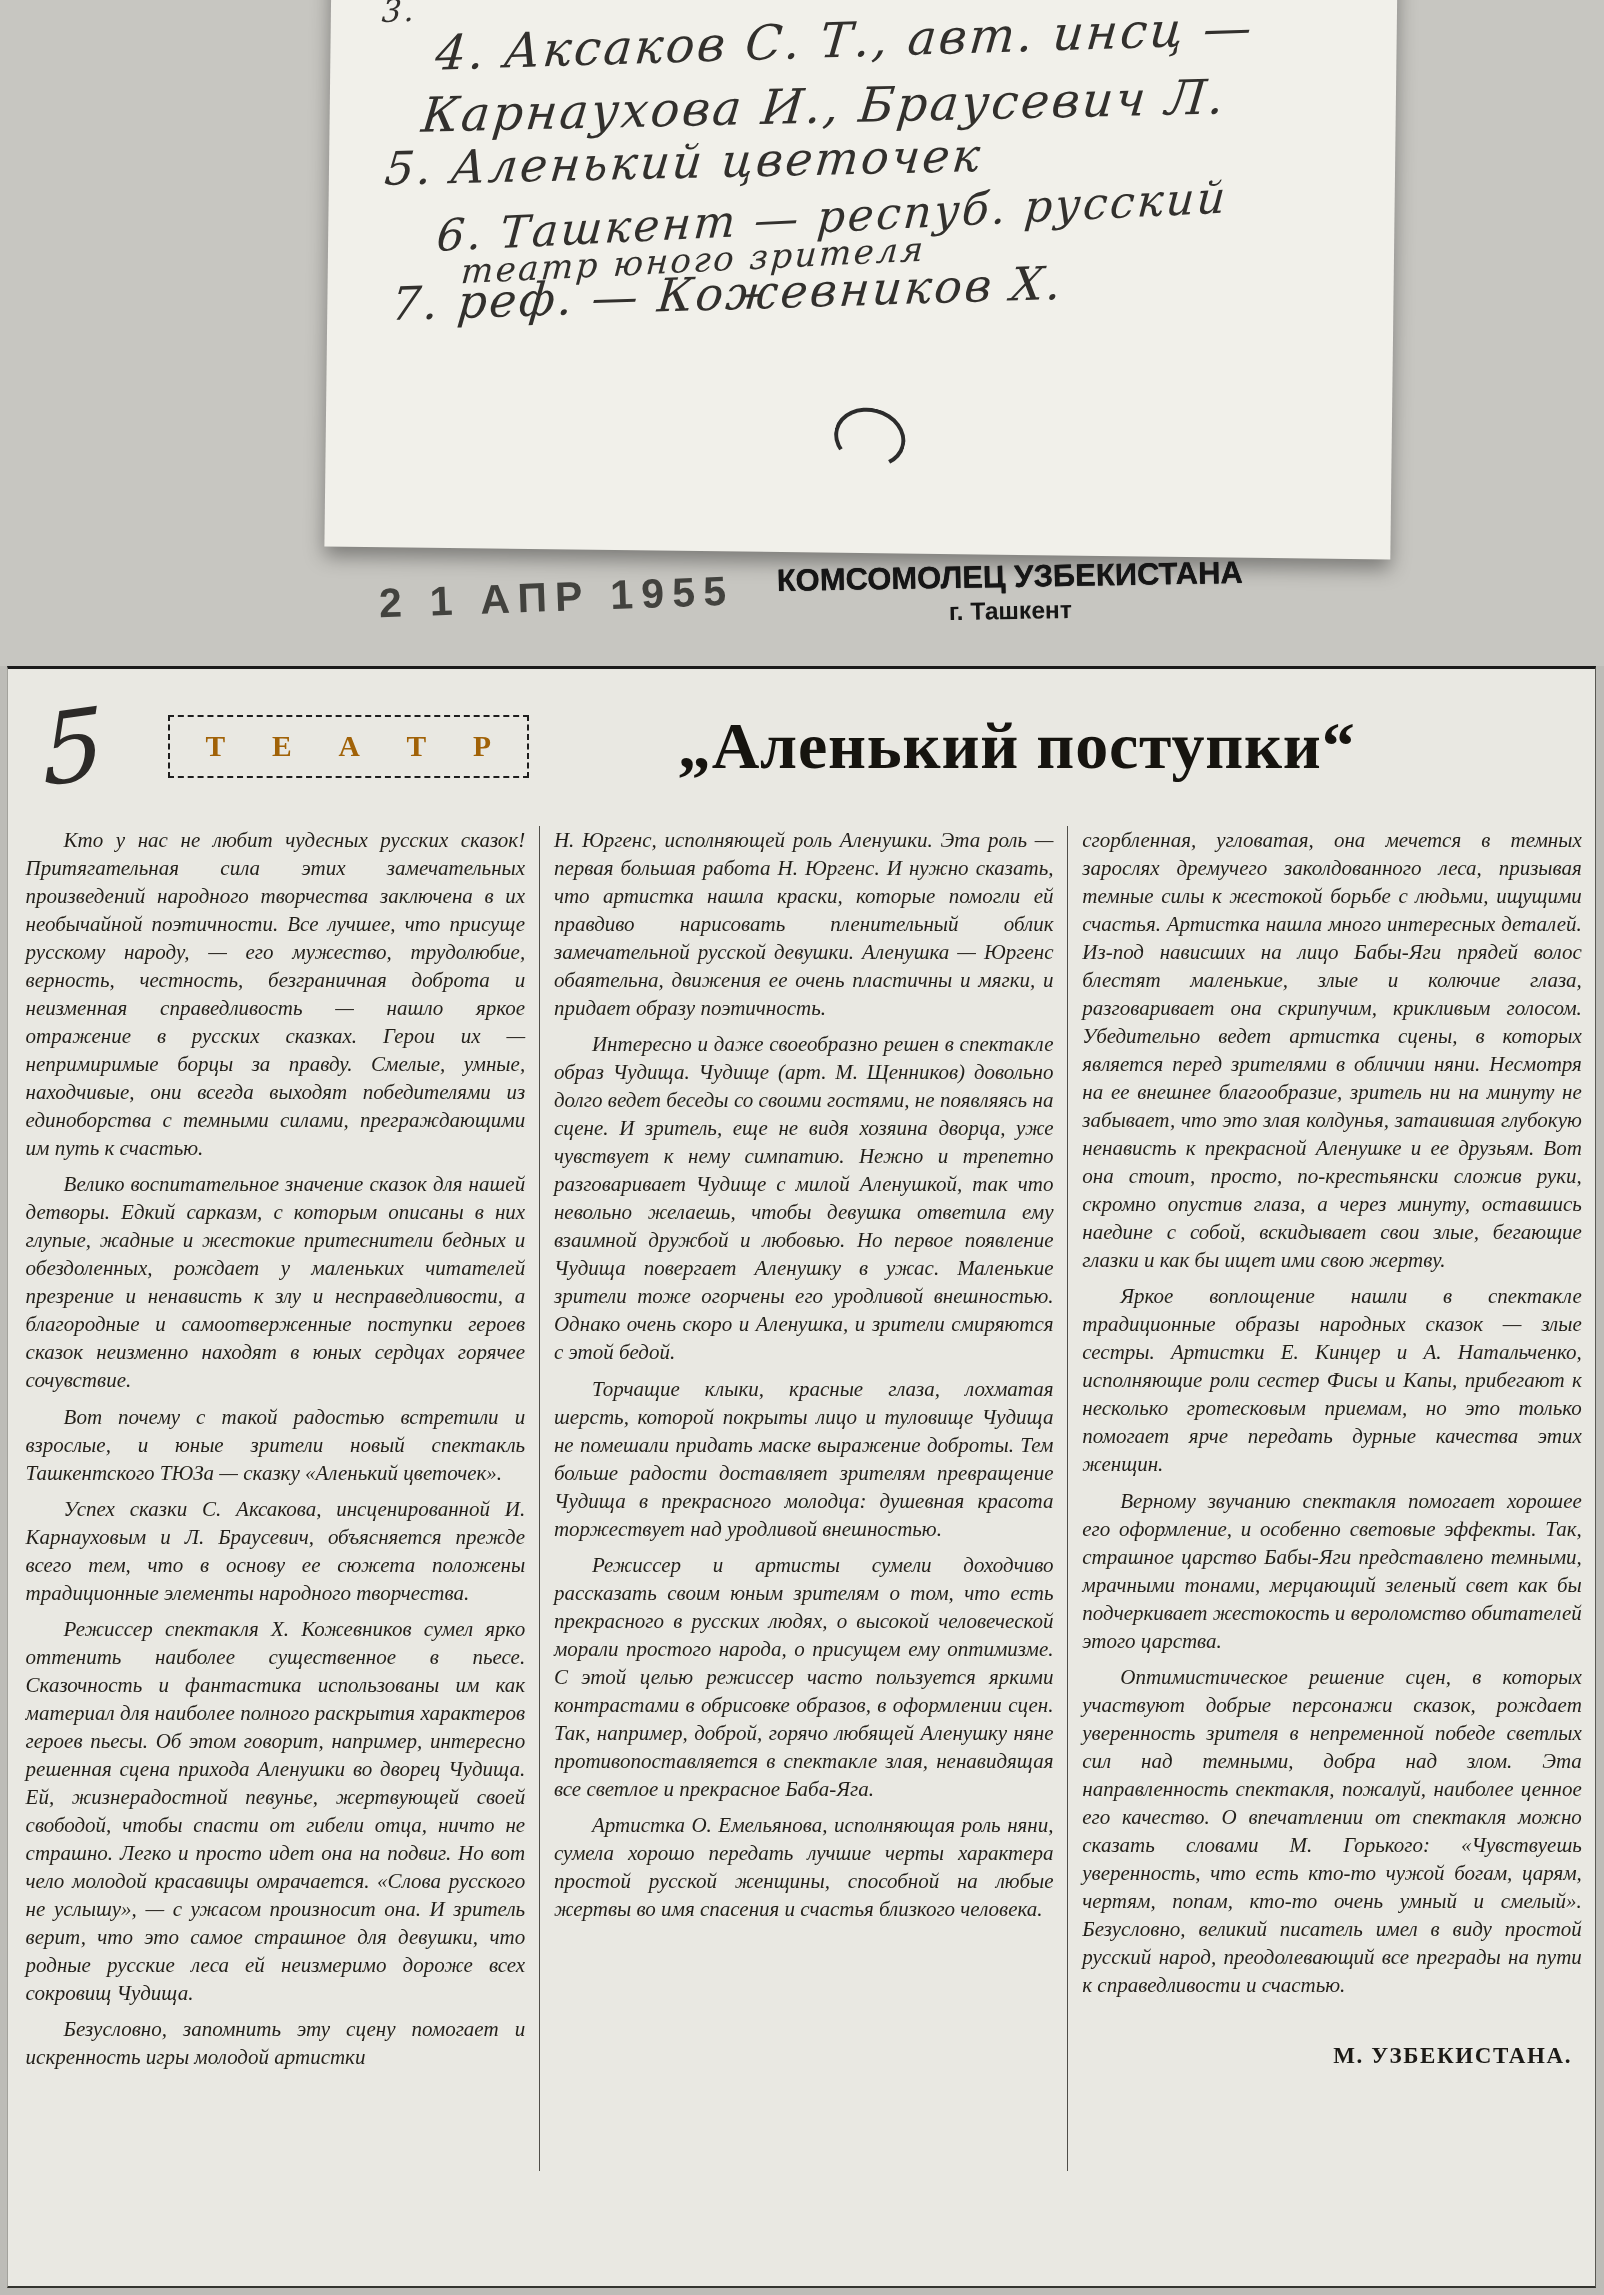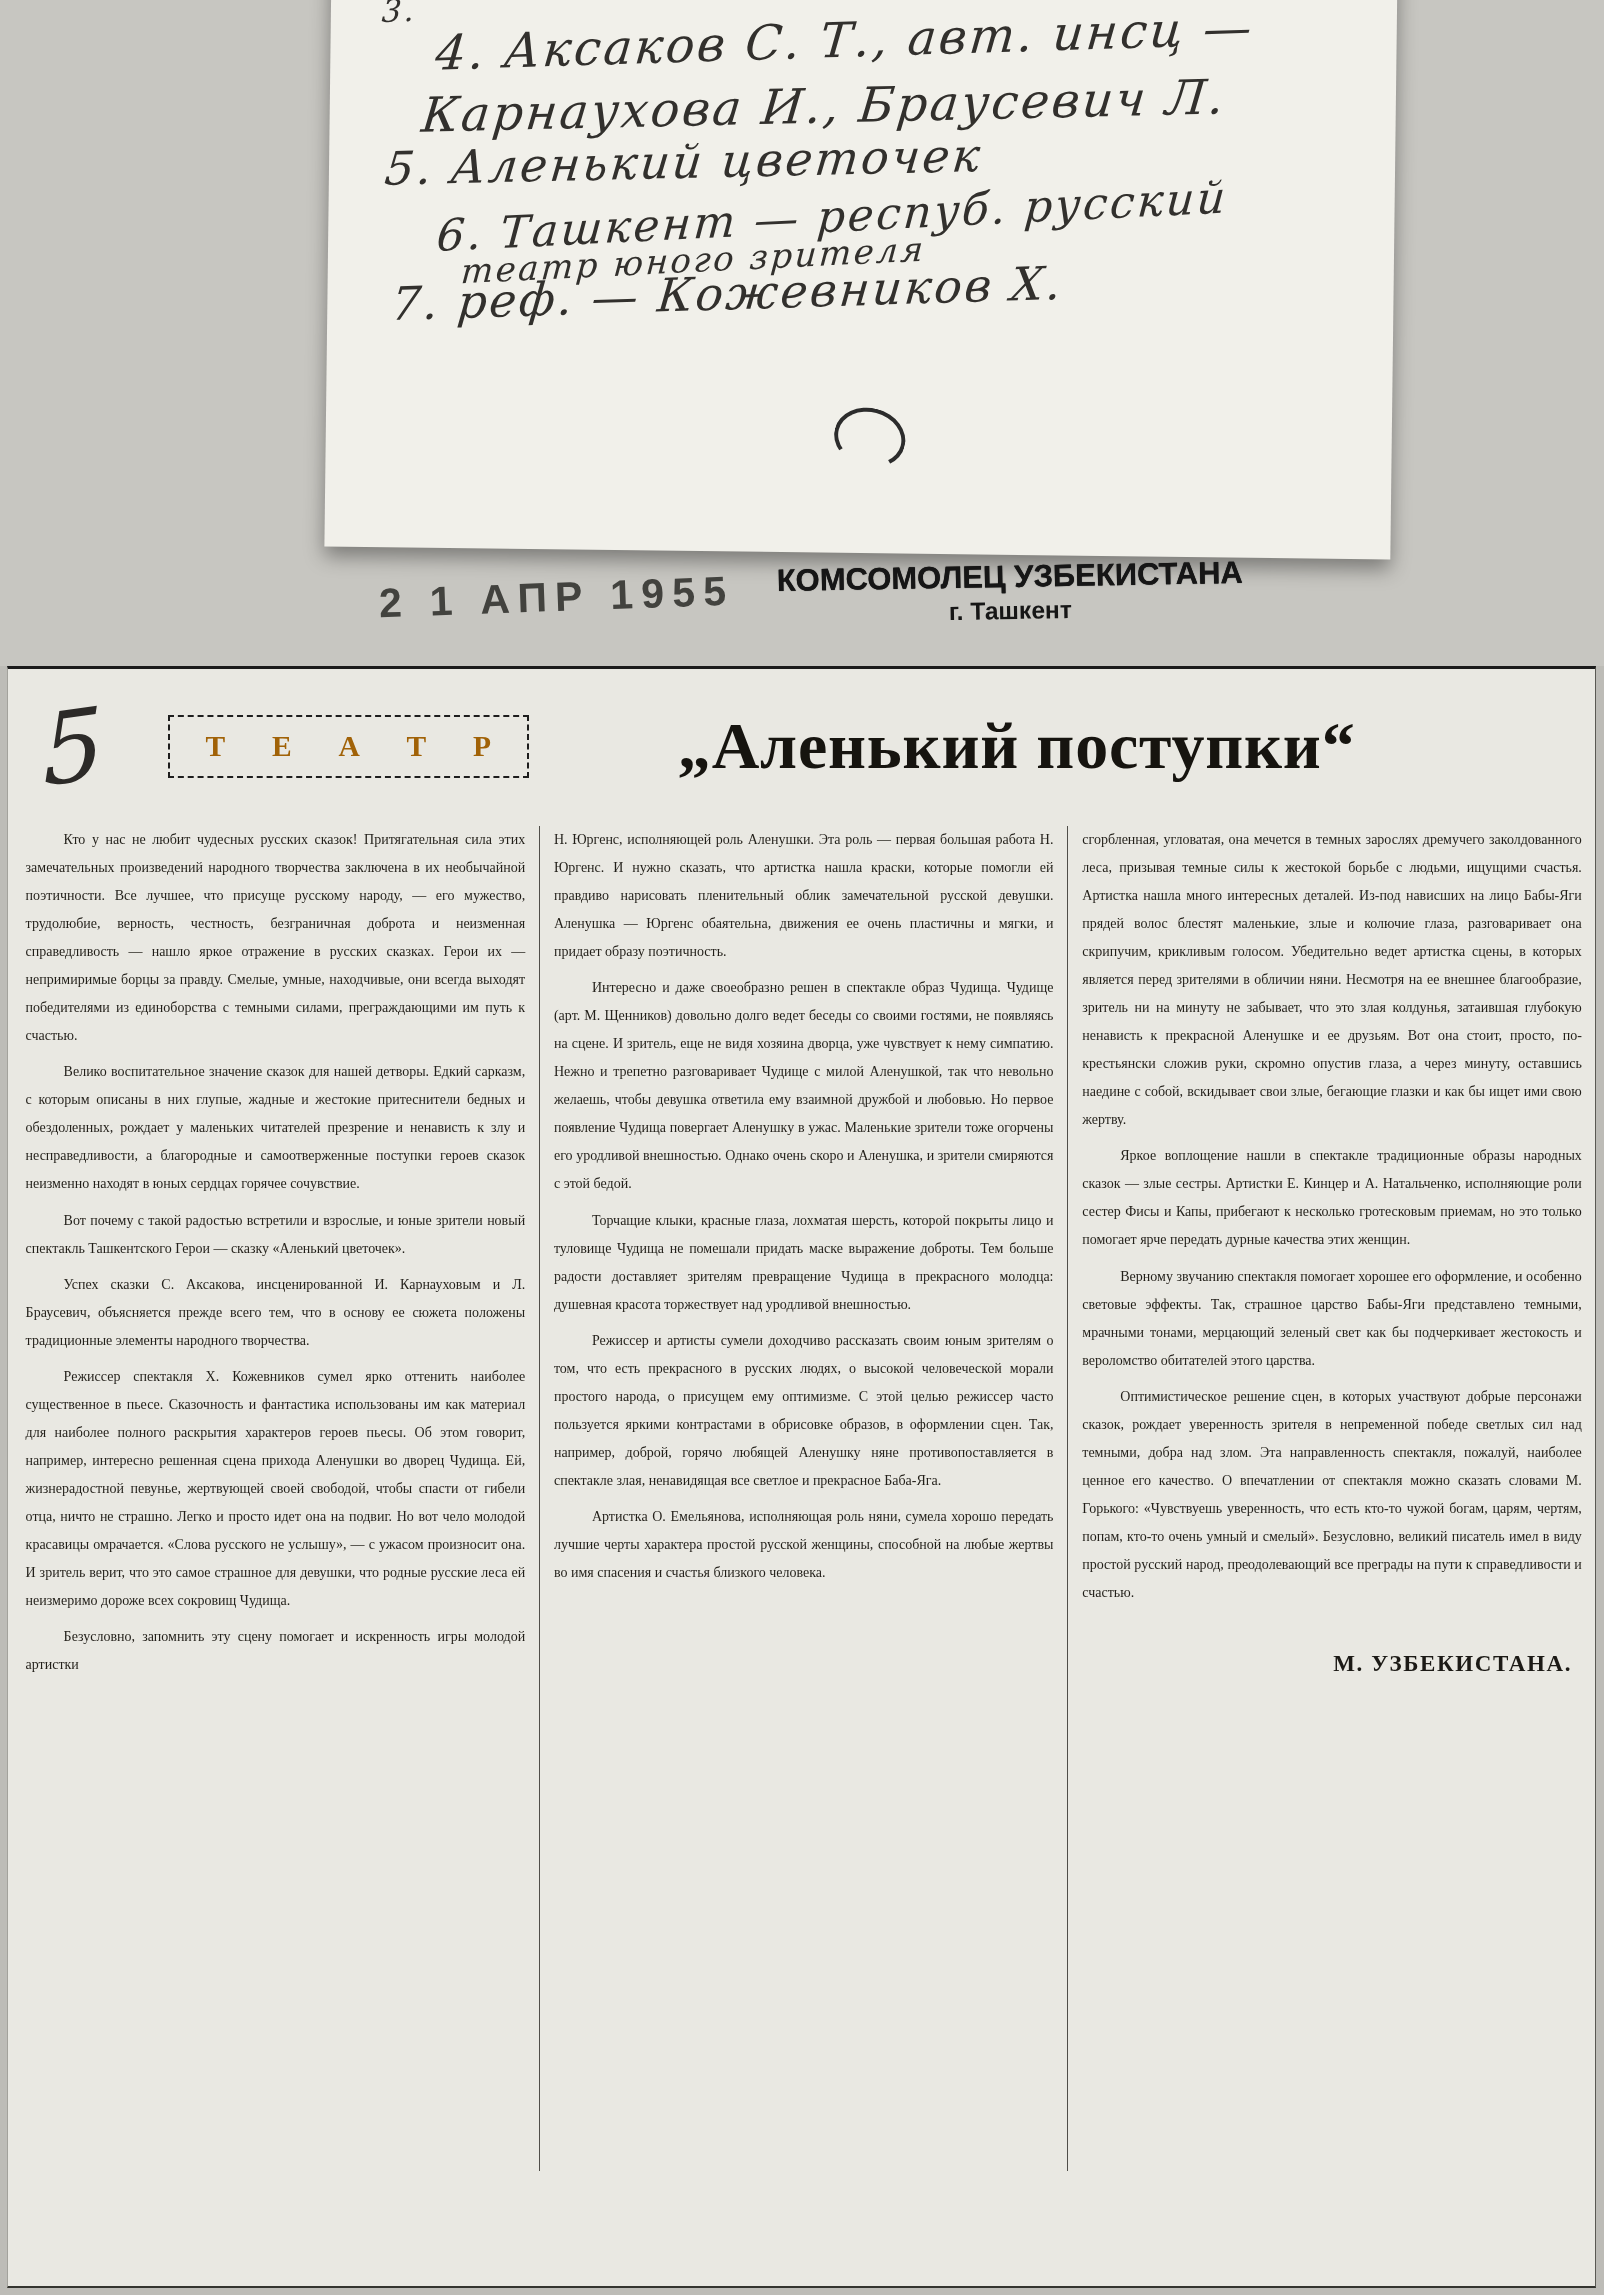--- a/index.html
+++ b/index.html
@@ -63,21 +63,21 @@
   .title{
     flex:1;text-align:center;margin:0 107px 0 41px;
     font-size:66px;font-weight:bold;letter-spacing:0.8px;color:#16140f;white-space:nowrap;
   }
   .cols{display:flex;align-items:stretch;padding:11.5px 13px 0 18px;min-height:1345px;}
   .col{flex:1;min-width:0;}
   .col3{display:flex;flex-direction:column;}
   .vdiv{width:0.8px;background:#504e49;margin:0 14px;}
   .para{
     margin:0 0 8.2px 0;text-indent:38px;text-align:justify;
-    font-size:14px;line-height:28px;color:#221f19;
+    font-size:21px;line-height:28px;color:#221f19;font-style:italic;
   }
   .para.noindent{text-indent:0;}
   .signature{
     margin-top:36px;text-align:right;padding-right:9.8px;
     font-size:23px;font-weight:bold;letter-spacing:1.6px;color:#1c1a16;
   }
 </style>
 </head>
 <body>
 
@@ -106,21 +106,21 @@
       <div class="hw-five">5</div>
       <div class="rubric-box">
         <span>Т Е А Т Р</span>
       </div>
       <h1 class="title">„Аленький поступки“</h1>
     </div>
     <div class="cols">
       <div class="col">
           <p class="para">Кто у нас не любит чудесных русских сказок! Притягательная сила этих замечательных произведений народного творчества заключена в их необычайной поэтичности. Все лучшее, что присуще русскому народу, — его мужество, трудолюбие, верность, честность, безграничная доброта и неизменная справедливость — нашло яркое отражение в русских сказках. Герои их — непримиримые борцы за правду. Смелые, умные, находчивые, они всегда выходят победителями из единоборства с темными силами, преграждающими им путь к счастью.</p>
           <p class="para">Велико воспитательное значение сказок для нашей детворы. Едкий сарказм, с которым описаны в них глупые, жадные и жестокие притеснители бедных и обездоленных, рождает у маленьких читателей презрение и ненависть к злу и несправедливости, а благородные и самоотверженные поступки героев сказок неизменно находят в юных сердцах горячее сочувствие.</p>
-          <p class="para">Вот почему с такой радостью встретили и взрослые, и юные зрители новый спектакль Ташкентского Герои — сказку «Аленький цветочек».</p>
+          <p class="para">Вот почему с такой радостью встретили и взрослые, и юные зрители новый спектакль Ташкентского ТЮЗа — сказку «Аленький цветочек».</p>
           <p class="para">Успех сказки С. Аксакова, инсценированной И. Карнауховым и Л. Браусевич, объясняется прежде всего тем, что в основу ее сюжета положены традиционные элементы народного творчества.</p>
           <p class="para">Режиссер спектакля Х. Кожевников сумел ярко оттенить наиболее существенное в пьесе. Сказочность и фантастика использованы им как материал для наиболее полного раскрытия характеров героев пьесы. Об этом говорит, например, интересно решенная сцена прихода Аленушки во дворец Чудища. Ей, жизнерадостной певунье, жертвующей своей свободой, чтобы спасти от гибели отца, ничто не страшно. Легко и просто идет она на подвиг. Но вот чело молодой красавицы омрачается. «Слова русского не услышу», — с ужасом произносит она. И зритель верит, что это самое страшное для девушки, что родные русские леса ей неизмеримо дороже всех сокровищ Чудища.</p>
           <p class="para">Безусловно, запомнить эту сцену помогает и искренность игры молодой артистки</p>
         </div>
       <div class="vdiv"></div>
       <div class="col">
           <p class="para noindent">Н. Юргенс, исполняющей роль Аленушки. Эта роль — первая большая работа Н. Юргенс. И нужно сказать, что артистка нашла краски, которые помогли ей правдиво нарисовать пленительный облик замечательной русской девушки. Аленушка — Юргенс обаятельна, движения ее очень пластичны и мягки, и придает образу поэтичность.</p>
           <p class="para">Интересно и даже своеобразно решен в спектакле образ Чудища. Чудище (арт. М. Щенников) довольно долго ведет беседы со своими гостями, не появляясь на сцене. И зритель, еще не видя хозяина дворца, уже чувствует к нему симпатию. Нежно и трепетно разговаривает Чудище с милой Аленушкой, так что невольно желаешь, чтобы девушка ответила ему взаимной дружбой и любовью. Но первое появление Чудища повергает Аленушку в ужас. Маленькие зрители тоже огорчены его уродливой внешностью. Однако очень скоро и Аленушка, и зрители смиряются с этой бедой.</p>
           <p class="para">Торчащие клыки, красные глаза, лохматая шерсть, которой покрыты лицо и туловище Чудища не помешали придать маске выражение доброты. Тем больше радости доставляет зрителям превращение Чудища в прекрасного молодца: душевная красота торжествует над уродливой внешностью.</p>
           <p class="para">Режиссер и артисты сумели доходчиво рассказать своим юным зрителям о том, что есть прекрасного в русских людях, о высокой человеческой морали простого народа, о присущем ему оптимизме. С этой целью режиссер часто пользуется яркими контрастами в обрисовке образов, в оформлении сцен. Так, например, доброй, горячо любящей Аленушку няне противопоставляется в спектакле злая, ненавидящая все светлое и прекрасное Баба-Яга.</p>

